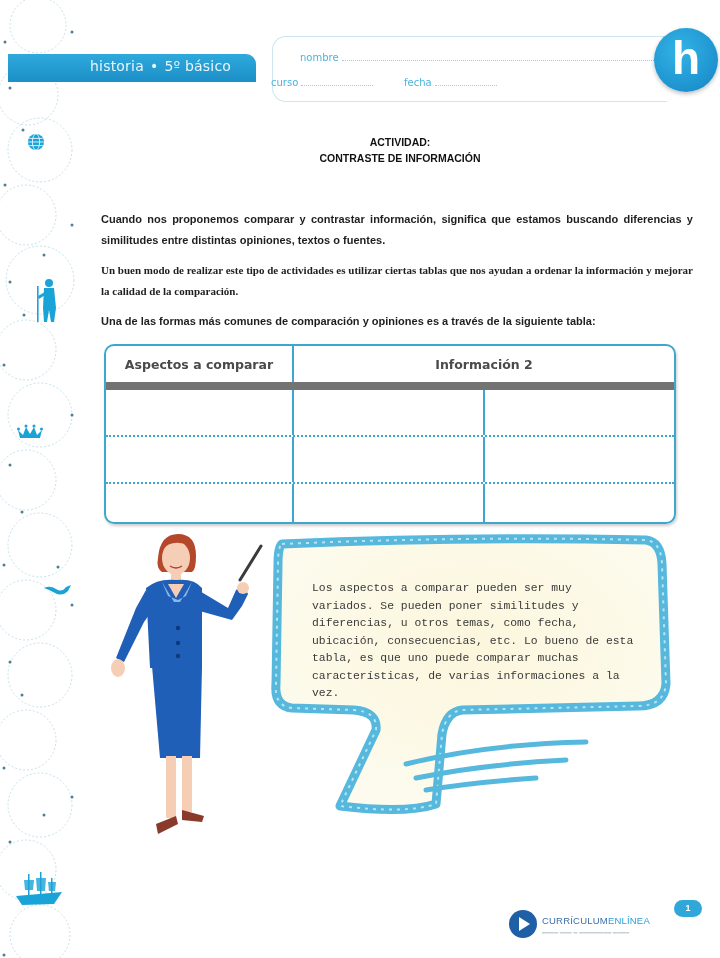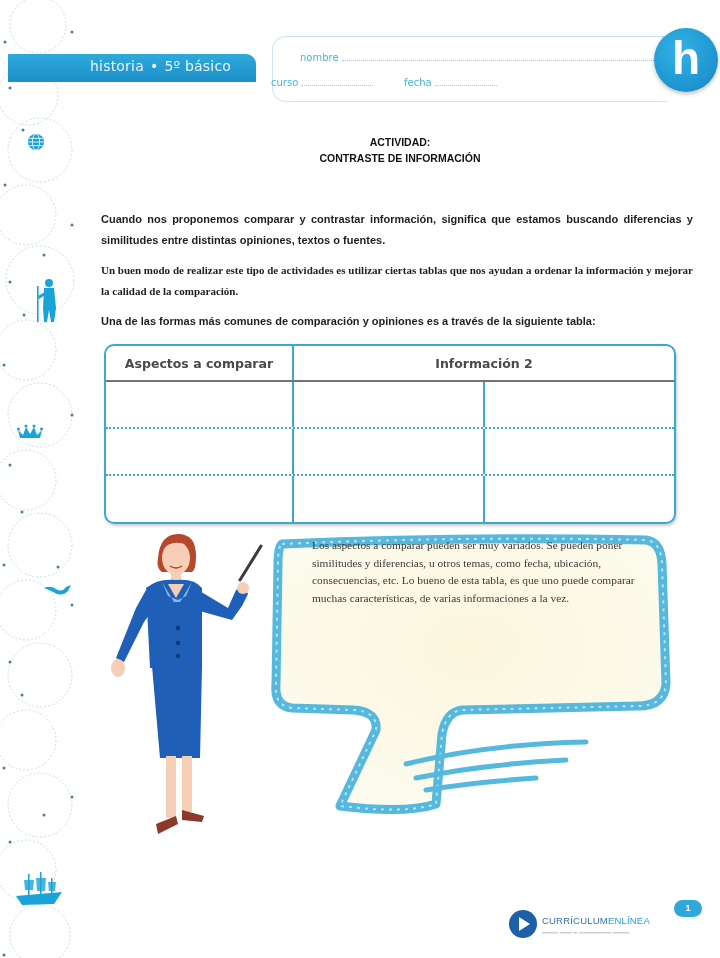--- a/index.html
+++ b/index.html
@@ -45,40 +45,40 @@
     position: absolute; left: 101px; width: 592px; font-size: 11px; line-height: 21px;
     font-weight: bold; color: #1e1e1e; text-align: justify; font-family: "Liberation Sans", sans-serif;
   }
 
   
   .cmp-table {
     position: absolute; left: 104px; top: 344px; width: 572px; height: 180px;
     border: 2px solid #3ea7d0; border-radius: 10px; overflow: hidden;
     box-shadow: 1px 2px 3px rgba(0,0,0,0.2);
   }
-  .cmp-head { display: flex; height: 36px; border-bottom: 2px solid #737373; }
+  .cmp-head { display: flex; height: 44px; border-bottom: 8px solid #737373; }
   .cmp-head .cell {
     font-family: "DejaVu Sans", sans-serif; font-weight: bold; font-size: 12.5px; color: #4a4a4a;
     display: flex; align-items: center; justify-content: center;
   }
   .c1 { width: 188px; border-right: 2px solid #3ea7d0; }
   .c2 { width: 191px; border-right: 2px solid #3ea7d0; }
   .c3 { flex: 1; border-radius: 10px; }
   .cmp-row { display: flex; height: 47px; }
   .cmp-row.dotted { border-bottom: 2px dotted #3ea7d0; }
   .cmp-row .cell { height: 100%; }
 
   
   .teacher { position: absolute; left: 98px; top: 528px; width: 170px; height: 320px; }
 
   
   .bubble { position: absolute; left: 266px; top: 534px; width: 420px; height: 290px; }
   .bubble-text {
-    position: absolute; left: 312px; top: 537px; width: 325px;
-    font-family: Liberation Serif, serif; font-size: 11.4px; line-height: 17.5px; color: #3a3a3a;
+    position: absolute; left: 312px; top: 580px; width: 325px;
+    font-family: Liberation Mono, monospace; font-size: 11.4px; line-height: 17.5px; color: #3a3a3a;
   }
 
   
   .footer-logo { position: absolute; left: 509px; top: 893px; display: flex; align-items: center; margin-top: 17px; }
   .footer-logo .play {
     width: 28px; height: 28px; border-radius: 50%; background: #1f5fa6; position: relative;
   }
   .footer-logo .play::after {
     content: ""; position: absolute; left: 10px; top: 7px;
     border-left: 11px solid #fff; border-top: 7px solid transparent; border-bottom: 7px solid transparent;

